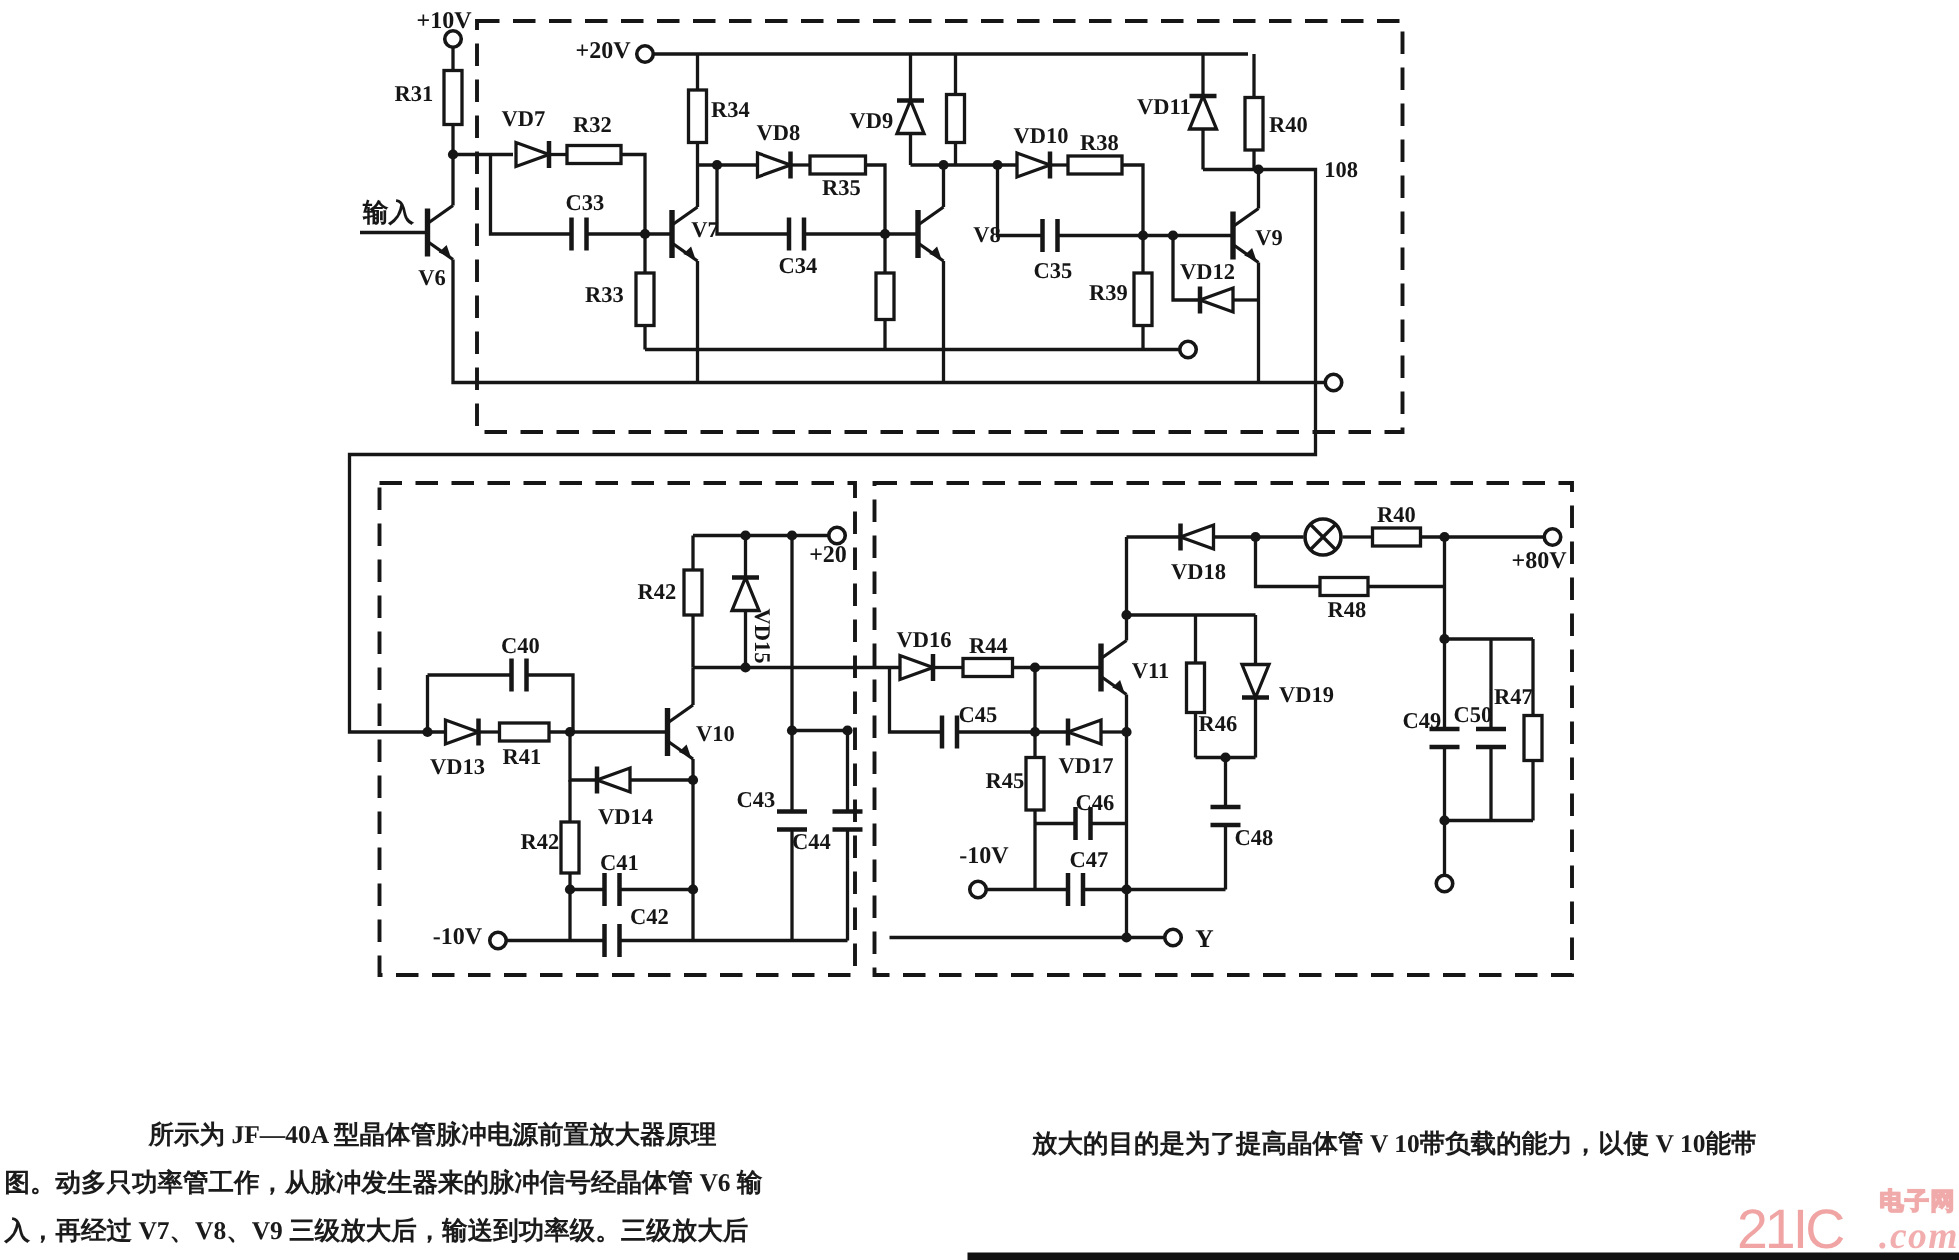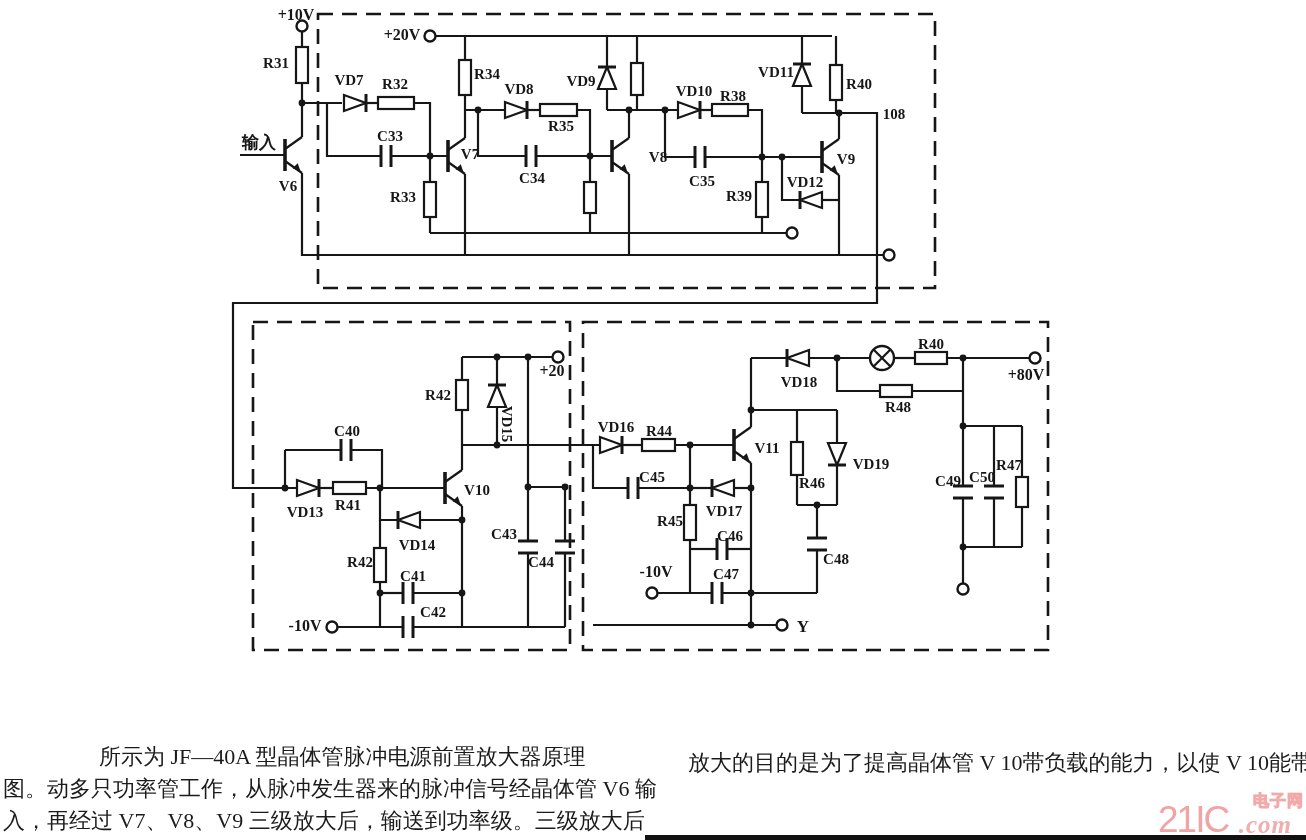--- a/index.html
+++ b/index.html
@@ -1,29 +1,29 @@
 <!DOCTYPE html>
 <html><head>
 <meta charset="utf-8">
 <style>
   html,body{margin:0;padding:0;background:#e8e8e8;}
   .stage{position:relative;width:1306px;height:840px;background:#ffffff;overflow:hidden;
          font-family:"Liberation Serif","DejaVu Serif",serif;}
   #schem{position:absolute;left:0;top:0;}
-  .cap{position:absolute;color:#1b1b1b;font-weight:normal;font-size:22px;line-height:32px;}
+  .cap{position:absolute;color:#1b1b1b;font-weight:bold;font-size:17px;line-height:32px;}
   .cap div{white-space:nowrap;}
   .cap-left{left:3px;top:741px;width:560px;}
   .cap-left .l0{text-indent:96px;}
   .cap-right{left:688px;top:747px;width:560px;}
   .wm{position:absolute;left:1158px;top:789px;width:148px;height:50px;}
   .wm-big{position:absolute;left:0;bottom:2px;font-family:"Liberation Sans","DejaVu Sans",sans-serif;
           font-weight:normal;font-size:37px;line-height:34px;color:#f0a4a4;letter-spacing:-2px;}
   .wm-cn{position:absolute;right:2px;top:2px;font-size:16px;font-weight:bold;color:#fbe3e3;
          letter-spacing:1px;-webkit-text-stroke:1px #f0aaaa;text-shadow:0 0 1px #f0aaaa;}
-  .wm-com{position:absolute;right:14px;bottom:0px;font-style:italic;font-weight:bold;
+  .wm-com{position:absolute;right:0;bottom:0px;font-style:italic;font-weight:bold;
           font-size:25px;color:#f2aeae;font-family:"Liberation Serif",serif;letter-spacing:1px;}
   .bottom-bar{position:absolute;left:645px;top:835px;width:661px;height:5px;background:#111;}
 </style>
 </head>
 <body>
 
 <div class="stage">
   <svg id="schem" width="1306" height="735" viewBox="0 0 1306 735">
       <rect x="318" y="14" width="617" height="274" fill="none" stroke="#161616" stroke-width="2.6" stroke-dasharray="15 9"></rect>
       <rect x="253" y="322" width="317" height="328" fill="none" stroke="#161616" stroke-width="2.6" stroke-dasharray="15 9"></rect>

